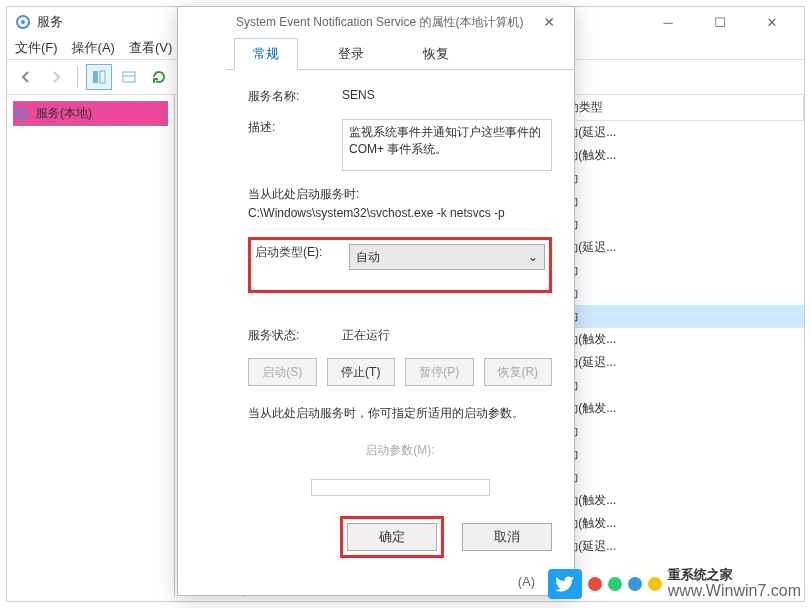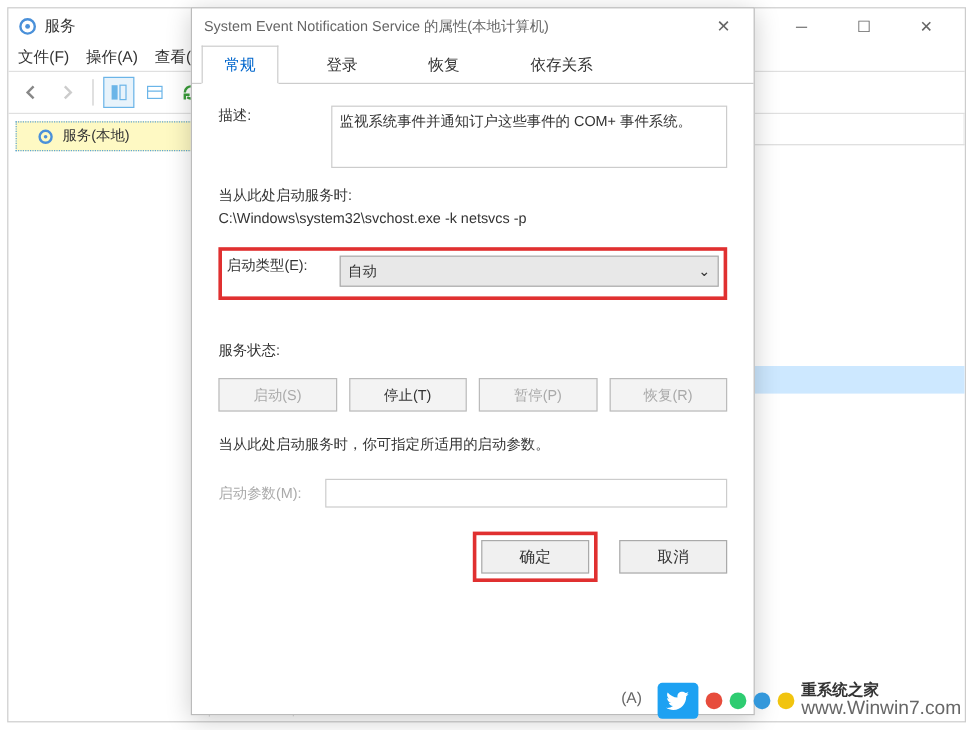--- a/index.html
+++ b/index.html
@@ -15,55 +15,55 @@
 .menubar { padding: 2px 8px; display: flex; gap: 14px; font-size: 13px; }
 .menubar span { cursor: default; }
 .toolbar { border-top: 1px solid #e0e0e0; border-bottom: 1px solid #e0e0e0; padding: 4px 6px; display: flex; gap: 4px; align-items: center; }
 .tool-btn { width: 26px; height: 26px; border: 1px solid transparent; display: flex; align-items: center; justify-content: center; }
 .tool-btn.boxed { border: 1px solid #6bb5e8; background: #e8f3fb; }
 .tool-btn svg { width: 16px; height: 16px; }
 .divider-v { width: 1px; height: 22px; background: #ccc; margin: 0 4px; }
 
 .body-split { display: flex; height: calc(100% - 92px); }
 .left-pane { width: 168px; border-right: 1px solid #ccc; padding: 6px; }
-.tree-item { display: flex; align-items: center; gap: 6px; padding: 3px 16px; background: #fef9c3; border: 1px dotted #5ca3d8; text-align: center; }
+.tree-item { display: flex; align-items: center; gap: 6px; padding: 3px 0; background: #ec4899; border: 1px dotted #5ca3d8; text-align: center; }
 .right-pane { flex: 1; display: flex; overflow: hidden; }
 .detail-col { width: 70px; border-right: 1px solid #ccc; padding: 8px 6px; font-size: 12px; }
 .detail-col .hdr { color: #5a8fc7; display: flex; align-items: center; gap: 4px; margin-bottom: 10px; }
 .detail-col .svc-name { font-weight: bold; margin-bottom: 6px; line-height: 1.3; }
 .detail-col a { color: #0066cc; text-decoration: underline; display: block; margin-bottom: 2px; }
 .detail-col .lbl { margin-top: 16px; margin-bottom: 2px; }
 .list-col { flex: 1; overflow: hidden; }
 table { border-collapse: collapse; width: 100%; font-size: 12px; }
 th { text-align: left; font-weight: normal; padding: 4px 8px; border-right: 1px solid #e0e0e0; border-bottom: 1px solid #e0e0e0; background: #fff; }
 td { padding: 3px 8px; white-space: nowrap; overflow: hidden; }
 tr.sel td { background: #cde8ff; }
 .tabs-bottom { position: absolute; bottom: 6px; left: 180px; display: flex; font-size: 12px; }
 .tabs-bottom div { padding: 3px 16px; border: 1px solid #ccc; background: #fff; }
 
 
-.dlg { position: absolute; left: 159px; top: 6px; width: 470px; height: 590px; background: #fff; border: 1px solid #bbb; box-shadow: 0 4px 20px rgba(0,0,0,0.2); }
+.dlg { position: absolute; left: 177px; top: 6px; width: 398px; height: 590px; background: #fff; border: 1px solid #bbb; box-shadow: 0 4px 20px rgba(0,0,0,0.2); padding-left: 48px; }
 .dlg-title { height: 30px; display: flex; align-items: center; justify-content: space-between; padding: 0 10px; font-size: 12px; color: #666; }
 .dlg-x { width: 30px; text-align: center; font-size: 14px; color: #666; }
 .dlg-tabs { display: flex; border-bottom: 1px solid #ccc; padding: 0 8px; gap: 21px; }
 .dlg-tab { padding: 6px 18px; font-size: 13px; border: 1px solid transparent; position: relative; top: 1px; cursor: default; }
 .dlg-tab.active { border: 1px solid #ccc; border-bottom: 1px solid #fff; background: #fff; color: #0066cc; }
 .dlg-body { padding: 18px 22px; font-size: 12px; }
 .row { display: flex; margin-bottom: 14px; align-items: flex-start; }
 .row .k { width: 94px; flex-shrink: 0; }
 .row .v { flex: 1; }
 .desc-box { flex: 1; border: 1px solid #ccc; padding: 4px 6px; height: 52px; font-size: 12px; line-height: 1.4; overflow: hidden; }
 .path-block { margin-bottom: 14px; line-height: 1.6; }
 .red-frame { border: 3px solid #e03030; padding: 4px; margin-bottom: 6px; }
 .combo { width: 100%; height: 26px; border: 1px solid #aaa; padding: 0 6px; background: #e8e8e8; font-size: 12px; display: flex; align-items: center; justify-content: space-between; }
 .srv-btns { display: flex; gap: 10px; margin: 12px 0 18px; }
 .srv-btn { flex: 1; height: 28px; border: 1px solid #bbb; background: #f3f3f3; font-size: 12px; display: flex; align-items: center; justify-content: center; }
 .srv-btn.disabled { color: #aaa; }
 .hint { margin-bottom: 20px; line-height: 1.5; }
-.param-row { display: flex; align-items: center; gap: 20px; margin-bottom: 20px; }
+.param-row { display: flex; align-items: center; gap: 20px; margin-bottom: 20px; flex-direction: column; }
 .param-row input { flex: 1; height: 24px; border: 1px solid #ccc; background: #fff; }
 .param-row .k { color: #aaa; }
 .dlg-footer { display: flex; justify-content: flex-end; gap: 18px; align-items: center; }
 .red-frame2 { border: 3px solid #e03030; padding: 4px; }
 .foot-btn { width: 90px; height: 28px; border: 1px solid #aaa; background: #f0f0f0; font-size: 13px; display: flex; align-items: center; justify-content: center; }
 
 .watermark { position: absolute; right: 10px; bottom: 8px; display: flex; align-items: center; gap: 6px; font-size: 13px; color: #333; }
 .watermark .tw { width: 34px; height: 30px; background: #1da1f2; border-radius: 4px; display: flex; align-items: center; justify-content: center; color: #fff; font-size: 18px; }
 .watermark .ball { width: 14px; height: 14px; border-radius: 50%; }
 .wm-text { display: flex; flex-direction: column; line-height: 1.1; font-weight: bold; }
@@ -280,45 +280,49 @@
 
 <div class="dlg">
   <div class="dlg-title">
     <span>System Event Notification Service 的属性(本地计算机)</span>
     <span class="dlg-x">✕</span>
   </div>
   <div class="dlg-tabs">
     <div class="dlg-tab active">常规</div>
     <div class="dlg-tab">登录</div>
     <div class="dlg-tab">恢复</div>
-    <div class="dlg-tab">依存关系</div>
   </div>
   <div class="dlg-body">
+    <div class="row">
+      <div class="k">服务名称:</div>
+      <div class="v">SENS</div>
+    </div>
     <div class="row">
       <div class="k">描述:</div>
       <div class="desc-box">监视系统事件并通知订户这些事件的 COM+ 事件系统。</div>
     </div>
     <div class="path-block">
       <div>当从此处启动服务时:</div>
       <div>C:\Windows\system32\svchost.exe -k netsvcs -p</div>
     </div>
     <div class="red-frame">
-      <div class="row" style="margin-bottom:4px">
+      <div class="row" style="margin-bottom:16px">
         <div class="k">启动类型(E):</div>
         <div class="v">
           <div class="combo">
             <span>自动</span>
             <span>⌄</span>
           </div>
         </div>
       </div>
     </div>
     <div style="height:28px"></div>
     <div class="row">
       <div class="k">服务状态:</div>
+      <div class="v">正在运行</div>
     </div>
     <div class="srv-btns">
       <div class="srv-btn disabled">启动(S)</div>
       <div class="srv-btn">停止(T)</div>
       <div class="srv-btn disabled">暂停(P)</div>
       <div class="srv-btn disabled">恢复(R)</div>
     </div>
     <div class="hint">当从此处启动服务时，你可指定所适用的启动参数。</div>
     <div class="param-row">
       <div class="k">启动参数(M):</div>

